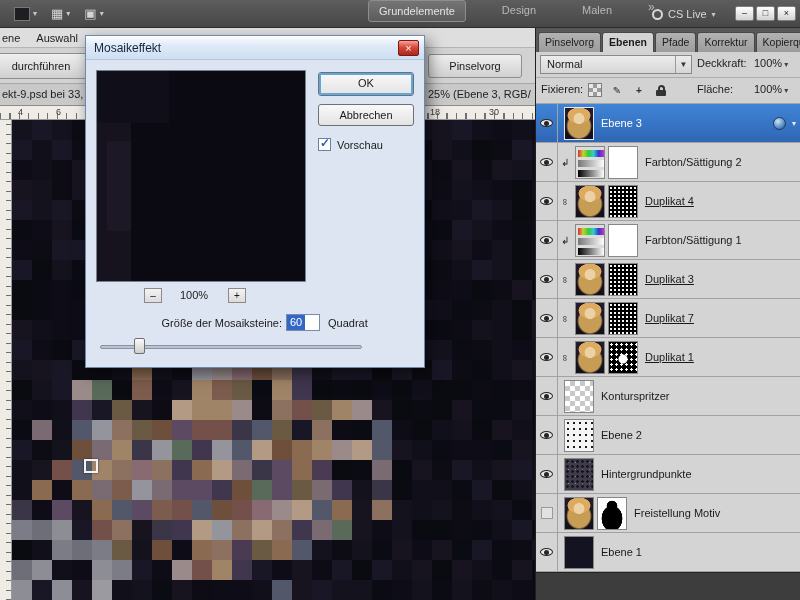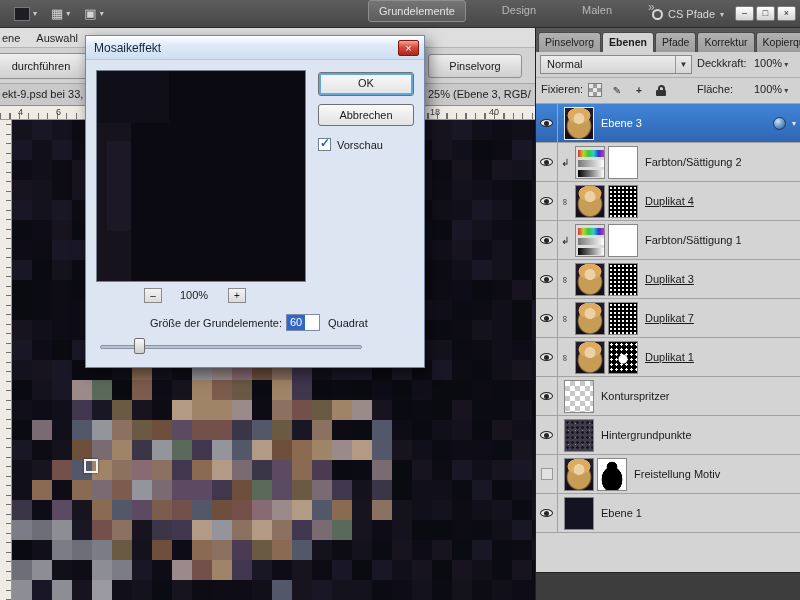--- a/index.html
+++ b/index.html
@@ -183,21 +183,21 @@
       <span class="dd">▾</span>
     </div>
     <div class="ws-wrap">
         <div class="ws-btn active">Grundelemente</div>
         <div class="ws-btn">Design</div>
         <div class="ws-btn">Malen</div>
         <span class="chev">»</span>
       </div>
     <div class="cslive">
       <span class="ring"></span>
-      <span>CS Pfade</span>
+      <span>CS Live</span>
       <span class="dd">▾</span>
     </div>
     <div class="winbtns">
       <div class="winbtn">–</div>
       <div class="winbtn">□</div>
       <div class="winbtn">×</div>
     </div>
   </div>
 
   <div class="menubar">
@@ -213,21 +213,21 @@
   <div class="tabstrip">
     <span class="doc-tab-text" style="left:2px">ekt-9.psd bei 33,</span>
     <span class="doc-tab-text" style="left:428px">25% (Ebene 3, RGB/</span>
   </div>
 
   <div class="hruler">
     <div class="ticks"></div>
   <span class="rlabel" style="left: 18px;">4</span>
       <span class="rlabel" style="left: 56px;">6</span>
       <span class="rlabel" style="left: 430px;">18</span>
-      <span class="rlabel" style="left: 489px;">40</span>
+      <span class="rlabel" style="left: 489px;">30</span>
     </div>
   <div class="vruler">
     <div class="ticks"></div>
   </div>
 
   <div class="canvas">
       <div class="mcell" style="background: rgb(20, 18, 29);"></div>
       <div class="mcell" style="background: rgb(25, 23, 38);"></div>
       <div class="mcell" style="background: rgb(20, 18, 29);"></div>
       <div class="mcell" style="background: rgb(13, 12, 20);"></div>
@@ -892,21 +892,21 @@
     <div class="btn cancel">Abbrechen</div>
     <div class="chkrow">
       <span class="chkbox">
         <span class="mark">✓</span>
       </span>
       <span>Vorschau</span>
     </div>
     <div class="zbtn minus">–</div>
     <div class="zval">100%</div>
     <div class="zbtn plus">+</div>
-    <div class="size-label">Größe der Grundelemente:</div>
+    <div class="size-label">Größe der Mosaiksteine:</div>
     <div class="size-input">
       <span class="selval">60</span>
     </div>
     <div class="size-unit">Quadrat</div>
     <div class="slider-track"></div>
     <div class="slider-thumb"></div>
   </div>
 
   <div class="panel">
     <div class="ptabs">
@@ -1012,20 +1012,28 @@
           </div>
           <div class="icol-sp"></div>
           <div class="thumb checker"></div>
           <span class="lname">Konturspritzer</span>
         </div>
         <div class="lrow">
           <div class="eyebox">
             <span class="eye"></span>
           </div>
           <div class="icol-sp"></div>
+          <div class="thumb dots"></div>
+          <span class="lname">Ebene 2</span>
+        </div>
+        <div class="lrow">
+          <div class="eyebox">
+            <span class="eye"></span>
+          </div>
+          <div class="icol-sp"></div>
           <div class="thumb darkdots"></div>
           <span class="lname">Hintergrundpunkte</span>
         </div>
         <div class="lrow">
           <div class="eyebox">
             <span class="eye-empty"></span>
           </div>
           <div class="icol-sp"></div>
           <div class="thumb photo"></div>
           <div class="thumb mask-silhouette"></div>

